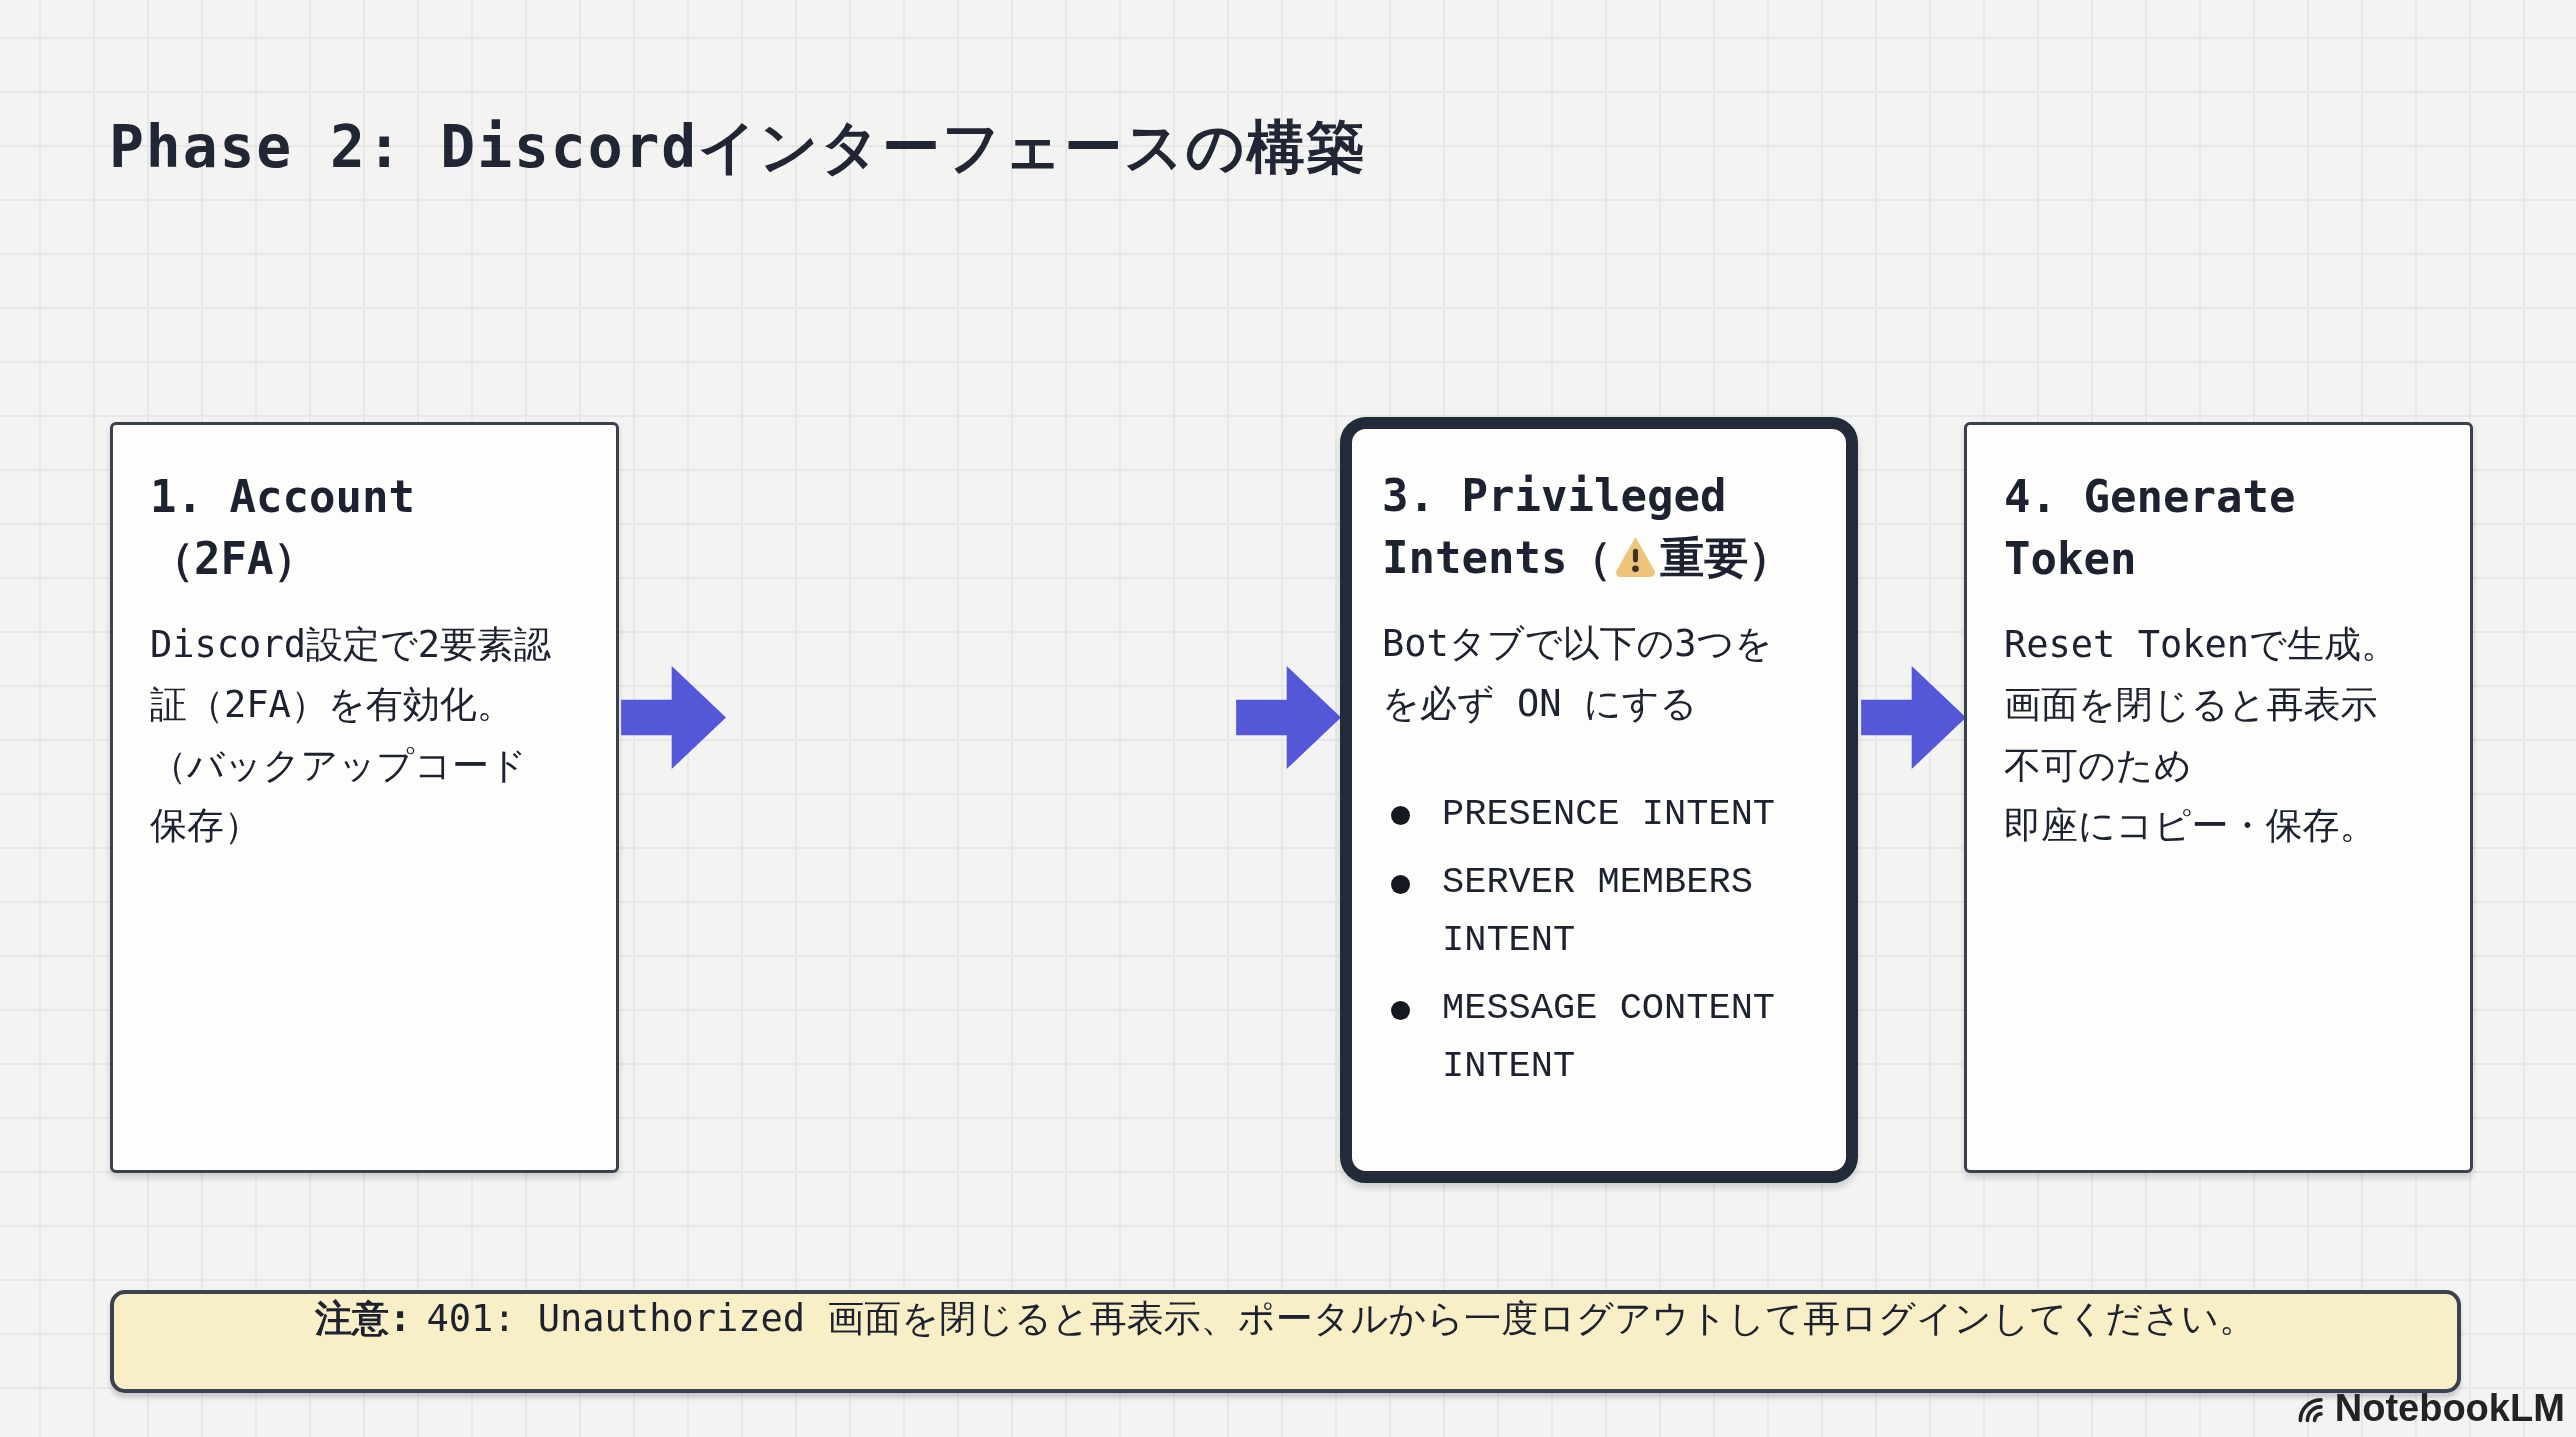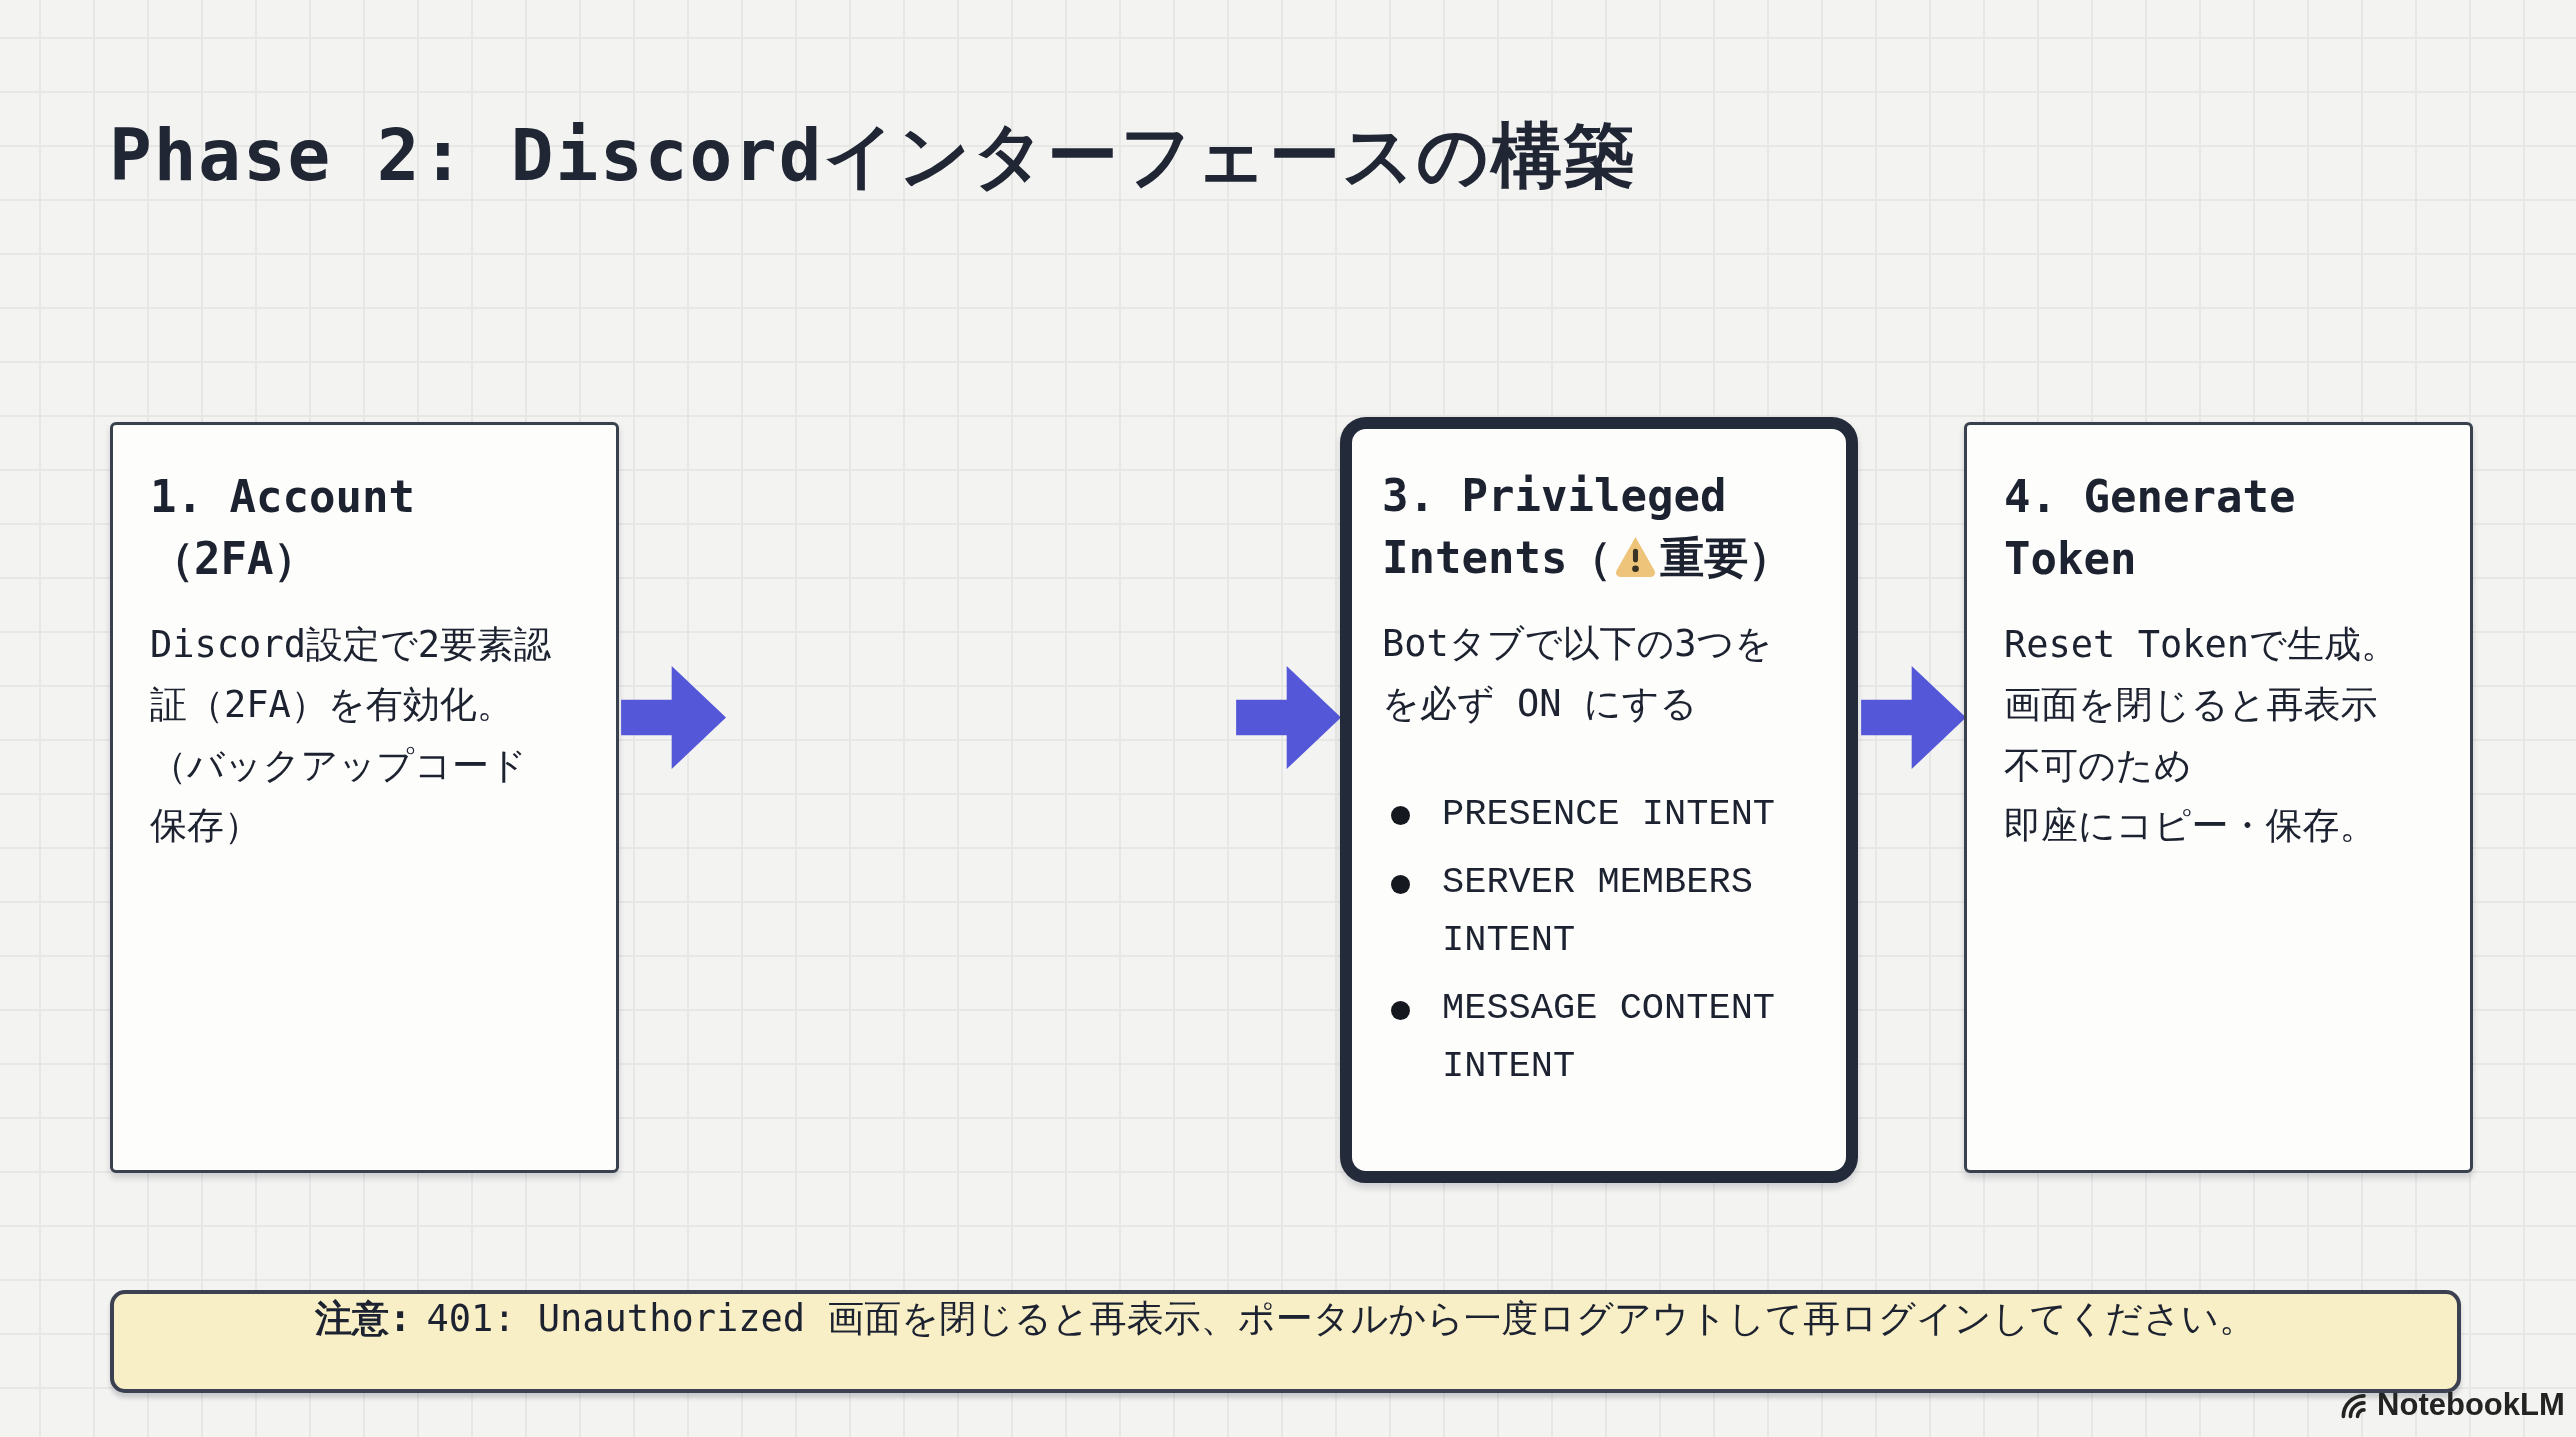--- a/index.html
+++ b/index.html
@@ -7,21 +7,21 @@
     position:relative;width:2576px;height:1438px;overflow:hidden;
     font-family:"DejaVu Sans Mono","Liberation Mono",monospace;color:#1d2230;
     background-color:#f3f3f1;
     background-image:
       linear-gradient(to right,#e7e7e5 1.9px,transparent 1.9px),
       linear-gradient(to bottom,#e7e7e5 1.9px,transparent 1.9px);
     background-size:54px 54px;background-position:-15px -17px;
   }
   .title{
     position:absolute;left:109px;top:109px;margin:0;
-    font-size:71px;font-weight:700;letter-spacing:1.9px;color:#202634;white-space:nowrap;
+    font-size:58px;font-weight:700;letter-spacing:1.9px;color:#202634;white-space:nowrap;
   }
   .card{
     position:absolute;top:422px;width:509px;height:751px;box-sizing:border-box;
     background:#fdfdfc;border:3.7px solid #39404e;border-radius:6px;
     box-shadow:0 4.7px 6.6px rgba(45,52,70,.18);
     padding:41px 37px;
   }
   .card--1{left:110px}
   .card--2{left:728px}
   .card--4{left:1964px}
@@ -43,21 +43,21 @@
   .arrow--3{left:1861px}
   .note{
     position:absolute;left:110px;top:1290px;width:2351px;height:103px;box-sizing:border-box;
     background:#f8efc6;border:4.7px solid #3b4150;border-radius:15px;
     display:flex;align-items:flex-start;justify-content:center;
     font-size:37px;box-shadow:0 4.7px 4.7px rgba(45,52,70,.2);white-space:nowrap;
   }
   .note-label{font-weight:700;margin-right:15px;}
   .watermark{
     position:absolute;right:11.2px;top:1387px;display:flex;align-items:center;gap:6.6px;
-    font-family:"Liberation Sans","DejaVu Sans",sans-serif;font-weight:700;font-size:31px;color:#232323;
+    font-family:"Liberation Sans","DejaVu Sans",sans-serif;font-weight:700;font-size:38px;color:#232323;
   }
   .watermark svg{display:block;}
 </style>
 </head>
 <body>
 
 <div class="slide">
 
   <h1 class="title">Phase 2: Discordインターフェースの構築</h1>
 

